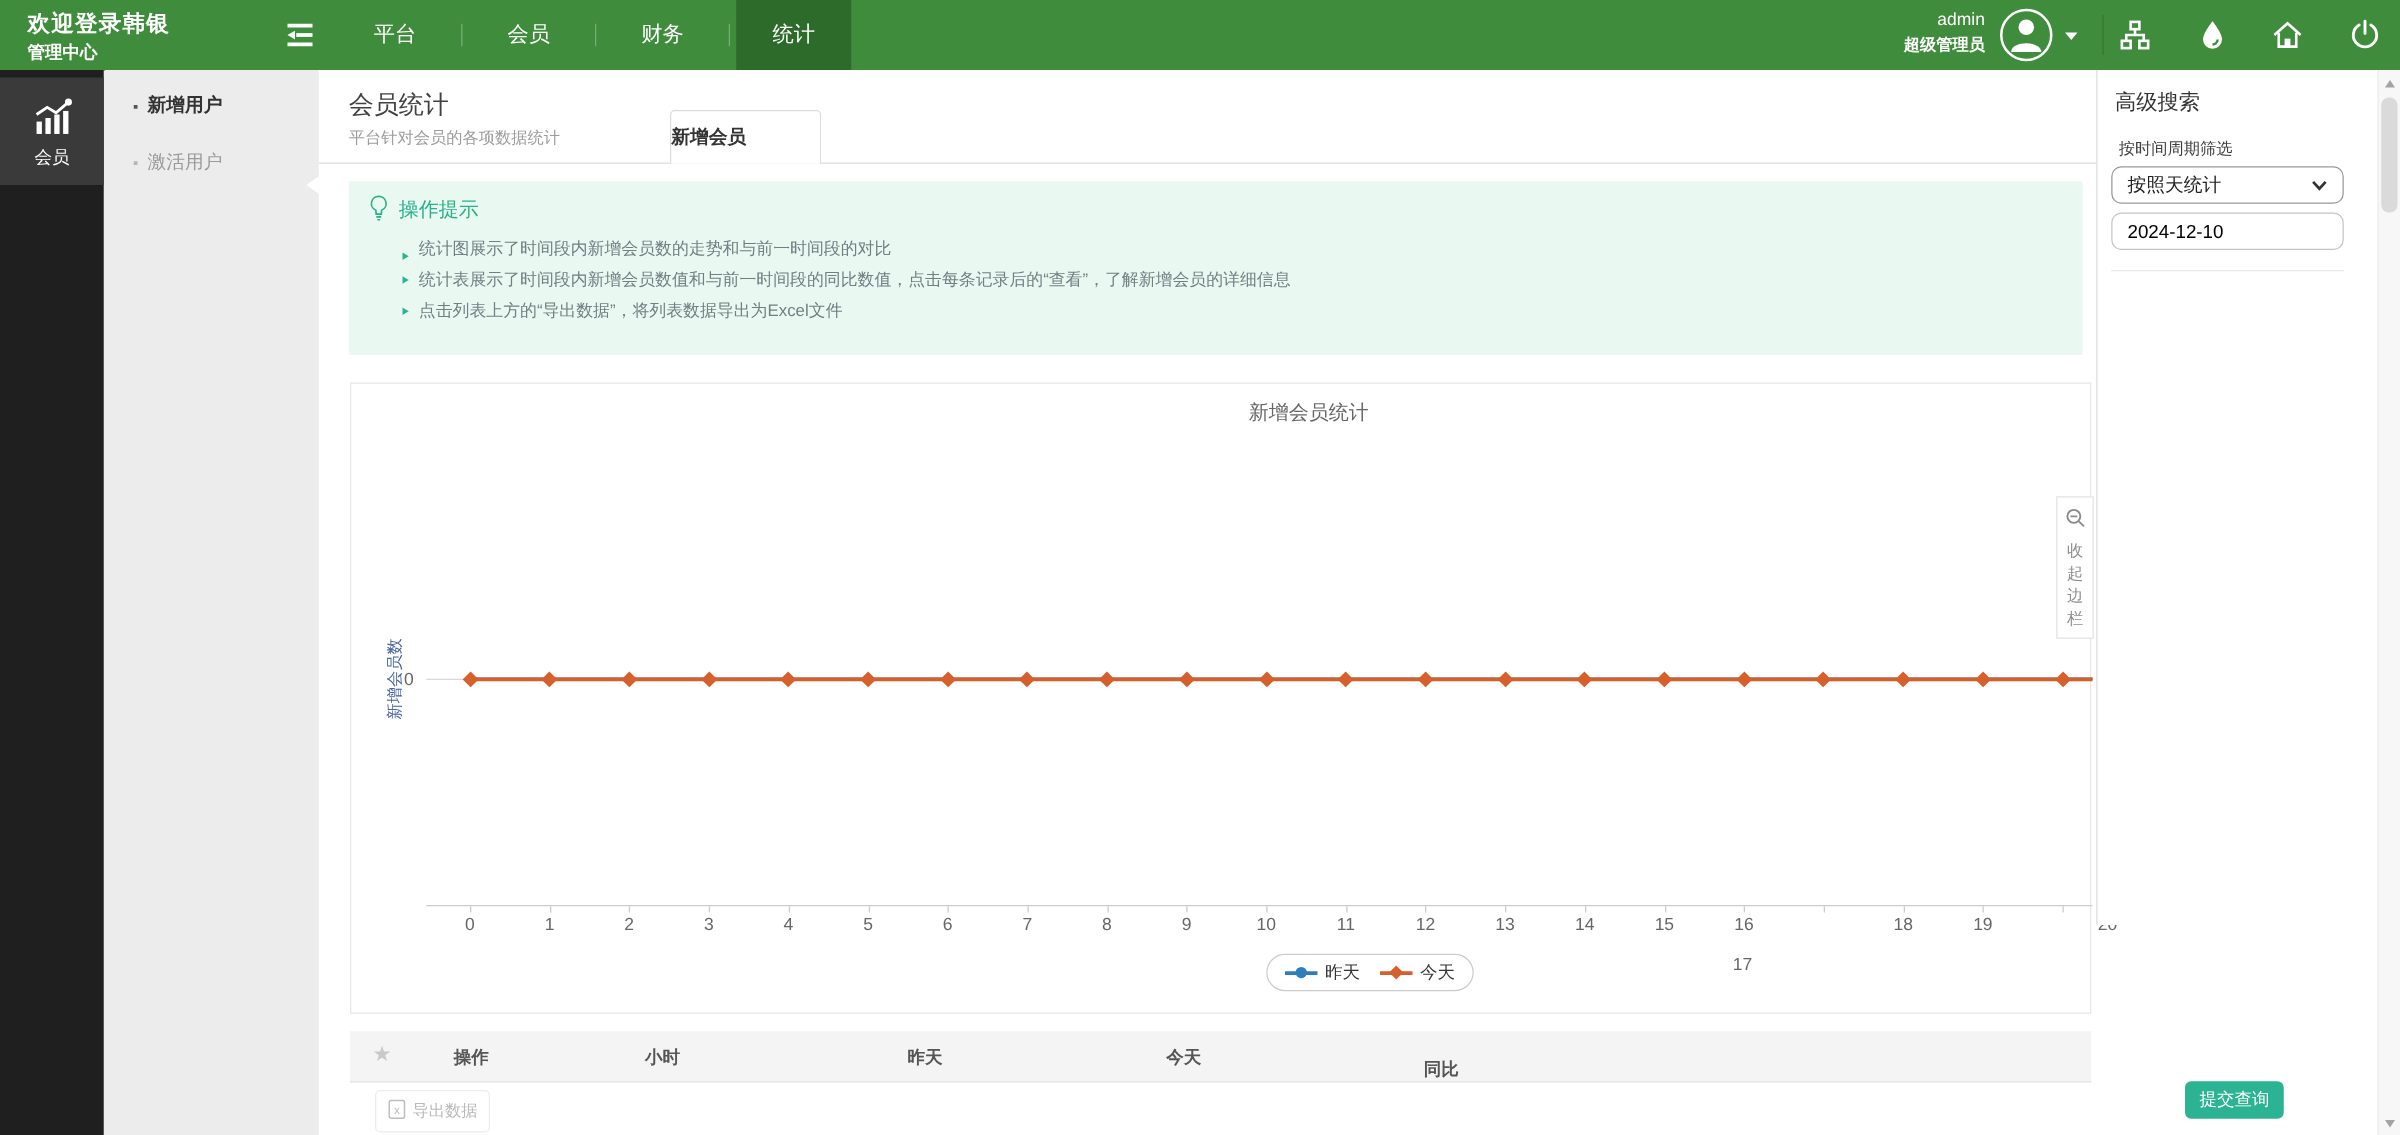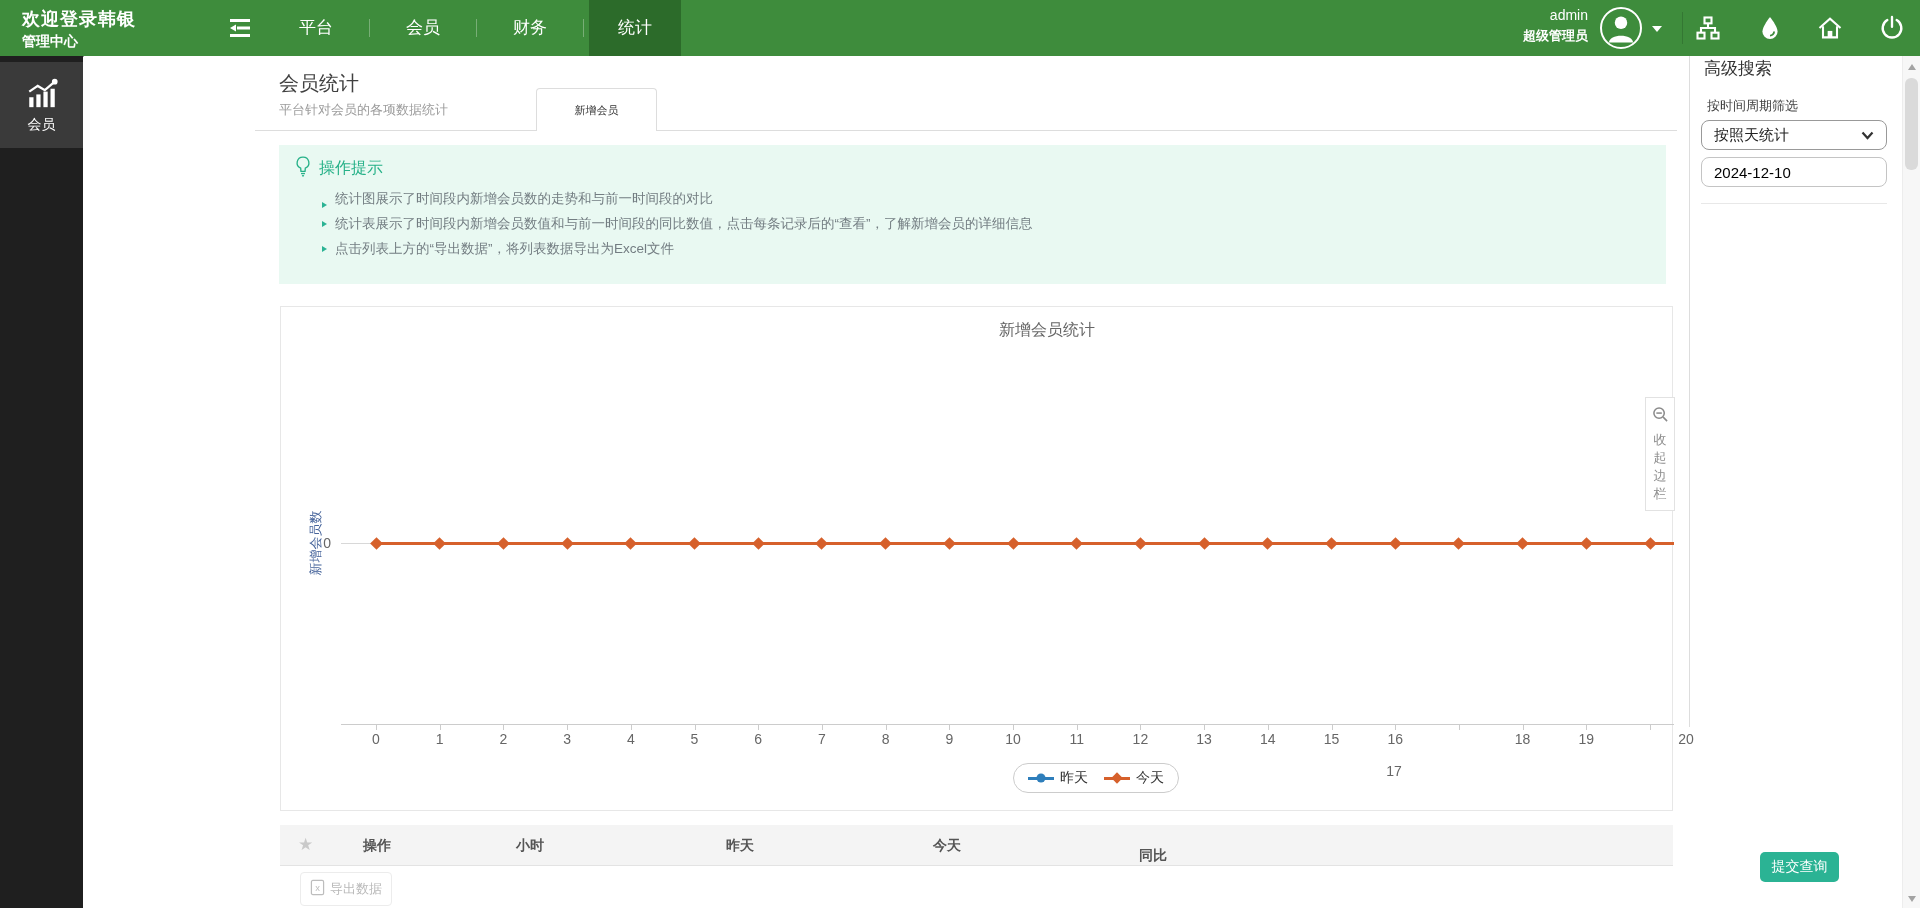--- a/index.html
+++ b/index.html
@@ -44,22 +44,22 @@
   .sub-item.active .dot { background:#555; }
   .sub-notch { left:245px; top:141px; width:0; height:0; border-top:7px solid transparent;
     border-bottom:7px solid transparent; border-right:10px solid #fff; z-index:12; }
 
   
   .main { left:255px; top:56px; width:1422px; height:828px; background:#fff; }
   .page-title { left:24px; top:14px; font-size:20px; color:#404040; }
   .page-sub { left:24px; top:45px; font-size:13px; color:#9c9c9c; }
   .tabs-line { left:0; top:74px; width:1422px; height:1px; background:#ddd; }
   .tab-active { left:281px; top:32px; width:121px; height:43px; background:#fff; border:1px solid #ddd;
-    border-bottom:none; border-radius:4px 4px 0 0; text-align:center; line-height:42px;
-    font-size:11px; font-weight:normal; color:#333; z-index:3; cursor:pointer; }
+    border-bottom:none; border-radius:4px 4px 0 0; line-height:42px;
+    font-size:15px; font-weight:bold; color:#333; z-index:3; cursor:pointer; }
 
   .tips { left:24px; top:89px; width:1387px; height:139px; background:#E9F9F2; }
   .tips-head { position:absolute; left:16px; top:10px; display:flex; align-items:center; }
   .tips-title { font-size:16px; color:#26B188; margin-left:8px; }
   .tip-row { position:absolute; left:43px; font-size:13.5px; color:#737d82; display:flex; align-items:center; }
   .tip-bullet { width:0; height:0; border-top:3px solid transparent; border-bottom:3px solid transparent;
     border-left:5px solid #2bb394; margin-right:8px; }
 
   
   .chart-panel { left:25px; top:250px; width:1393px; height:505px; border:1px solid #E7E7E7; background:#fff; }
@@ -87,21 +87,21 @@
 
   
   .tbl-head { left:25px; top:769px; width:1393px; height:41px; background:#F4F4F4; border-bottom:1px solid #E3E3E3; }
   .tbl-star { position:absolute; left:18px; top:9px; font-size:17px; color:#c9c9c9; cursor:pointer; }
   .tbl-col { position:absolute; top:12px; font-size:14px; font-weight:bold; color:#555; }
   .export-btn { left:45px; top:816px; width:92px; height:34px; background:#fff; border:1px solid #ececec;
     border-radius:4px; display:flex; align-items:center; justify-content:center; gap:5px;
     font-size:13px; color:#b9b9b9; cursor:pointer; }
 
   
-  .right-panel { left:1677px; top:43px; width:225px; height:684px; background:#fff; border-left:1px solid #ddd;margin-left:12px; }
+  .right-panel { left:1677px; top:56px; width:225px; height:684px; background:#fff; border-left:1px solid #ddd; }
   .rp-title { position:absolute; left:14px; top:14px; font-size:17px; color:#333; }
   .rp-label { position:absolute; left:17px; top:54px; font-size:13px; color:#404040; }
   .rp-select { position:absolute; left:11px; top:77px; width:186px; height:30px; border:1px solid #999;
     border-radius:8px; background:#fff; display:flex; align-items:center; padding:0 12px;
     font-size:15px; color:#222; cursor:pointer; }
   .rp-select svg { margin-left:auto; }
   .rp-input { position:absolute; left:11px; top:114px; width:186px; height:30px; border:1px solid #c4c4c4;
     border-radius:8px; background:#fff; padding:0 12px; font-size:15px; color:#000000;
     font-family:"Liberation Sans",sans-serif; }
   .rp-divider { position:absolute; left:11px; top:160px; width:186px; height:1px; background:#e8e8e8; }
@@ -199,20 +199,30 @@
           <rect x="8" y="13" width="3" height="9" fill="#fff"></rect>
           <rect x="13" y="11" width="3" height="11" fill="#fff"></rect>
           <rect x="18" y="9" width="3" height="13" fill="#fff"></rect>
         </svg>
       </div>
       <div class="lbl">会员</div>
     </div>
   </div>
   <div class="abs side-arrow"></div>
 
+  <div class="abs side-sub">
+      <div class="sub-item active" style="top: 11px;">
+        <div class="dot"></div>
+        <div class="txt">新增用户</div>
+      </div>
+      <div class="sub-item" style="top: 56px;">
+        <div class="dot"></div>
+        <div class="txt">激活用户</div>
+      </div>
+    </div>
   <div class="abs sub-notch"></div>
 
   <div class="abs main">
     <div class="abs page-title">会员统计</div>
     <div class="abs page-sub">平台针对会员的各项数据统计</div>
     <div class="abs tabs-line"></div>
     <div class="abs tab-active">新增会员</div>
 
     <div class="abs tips">
       <div class="tips-head">

